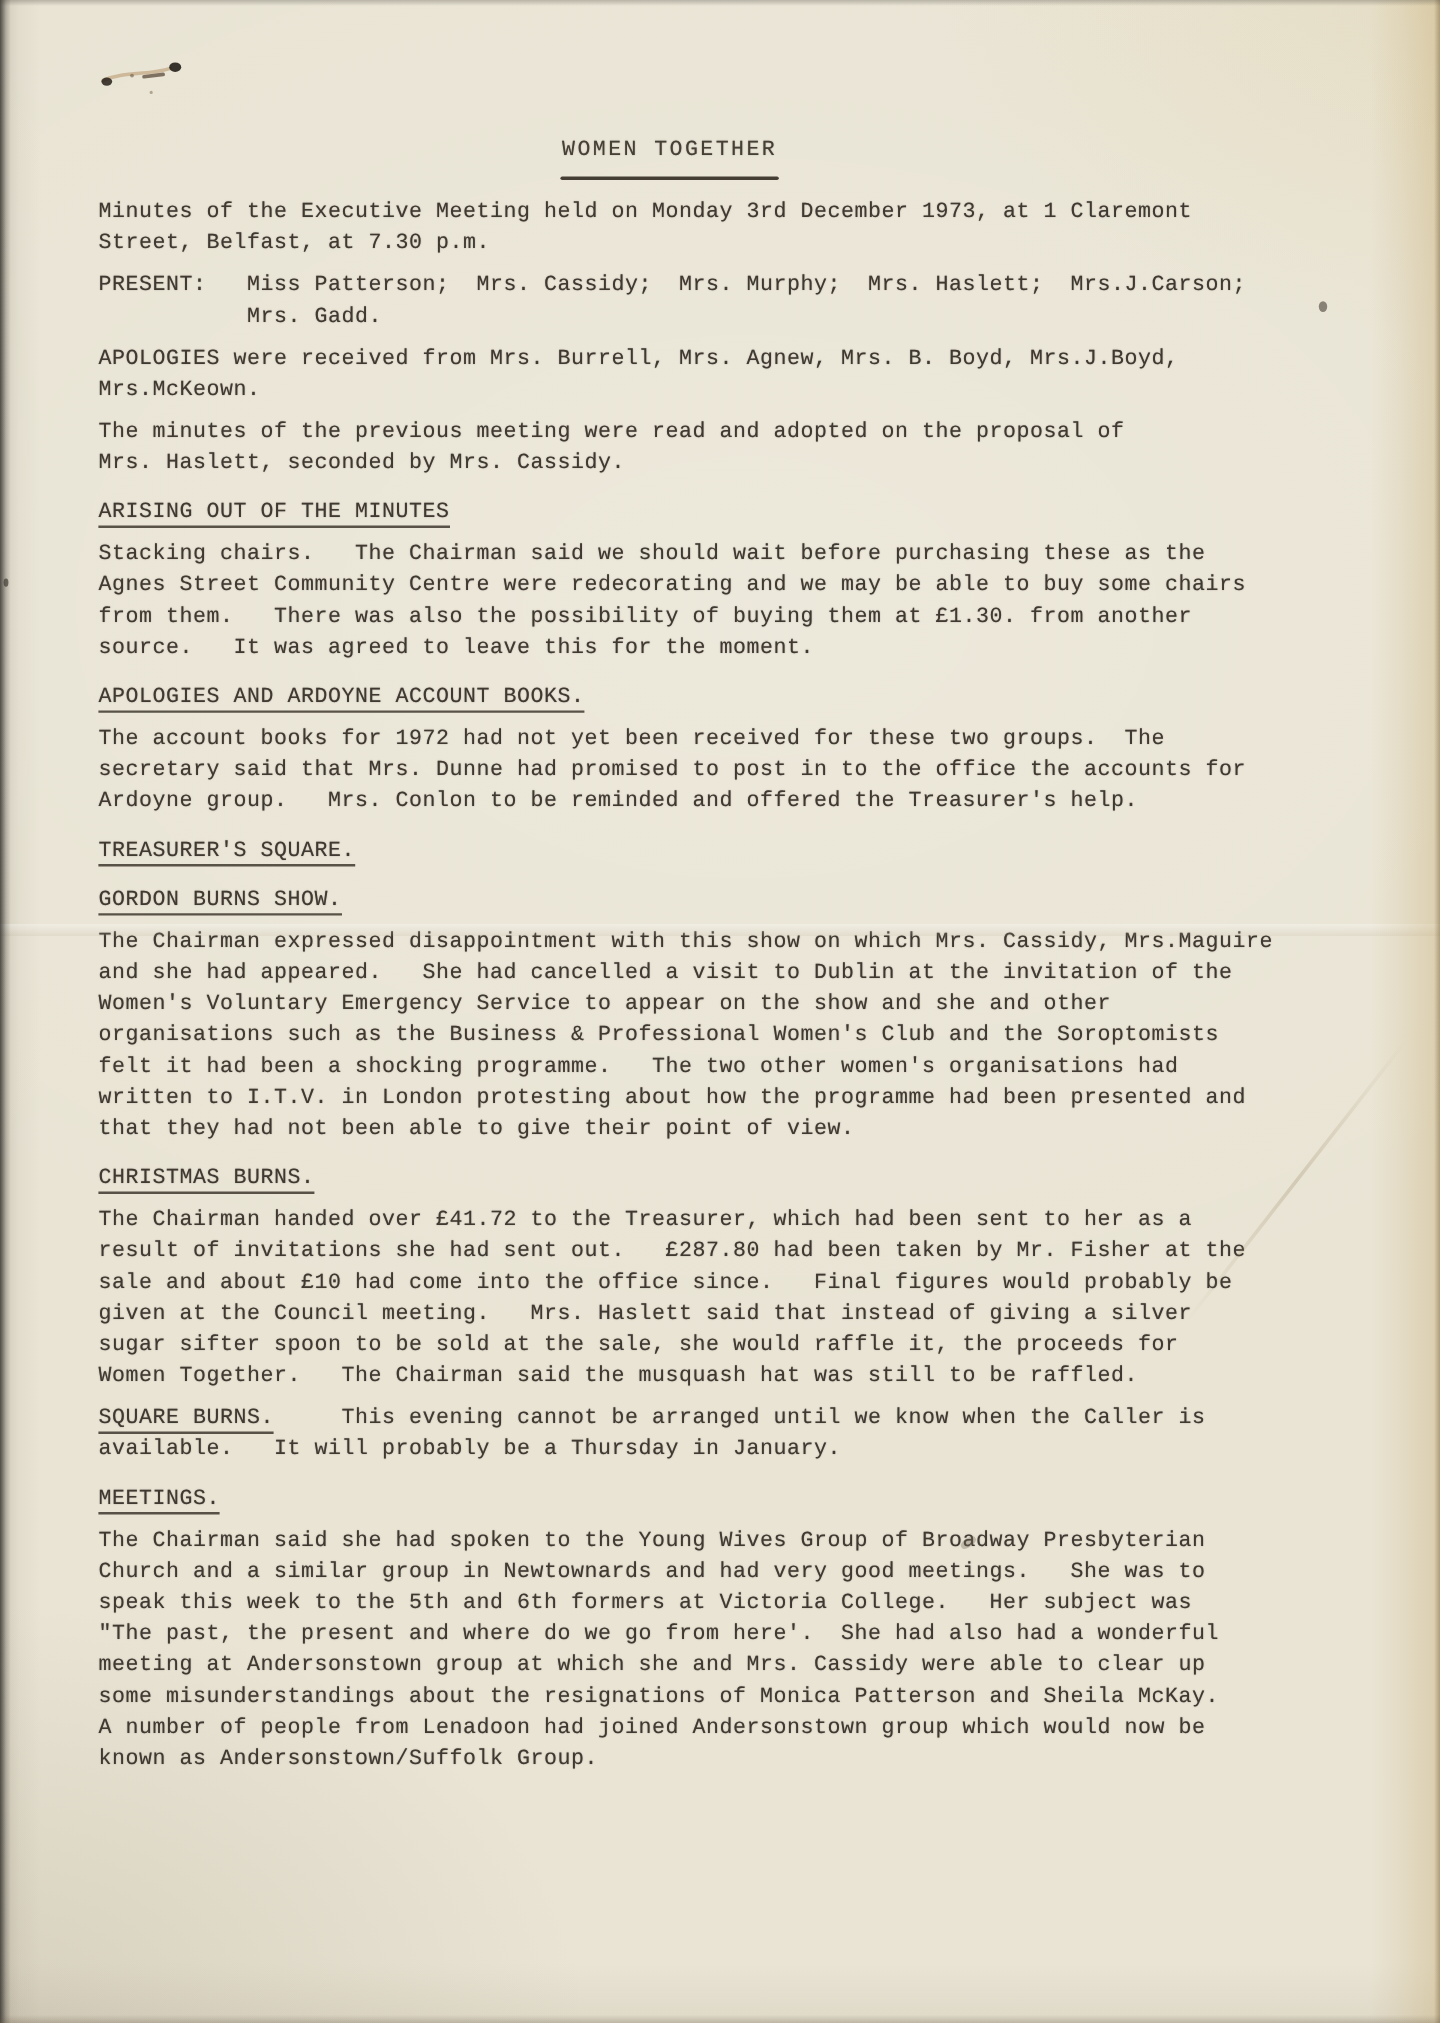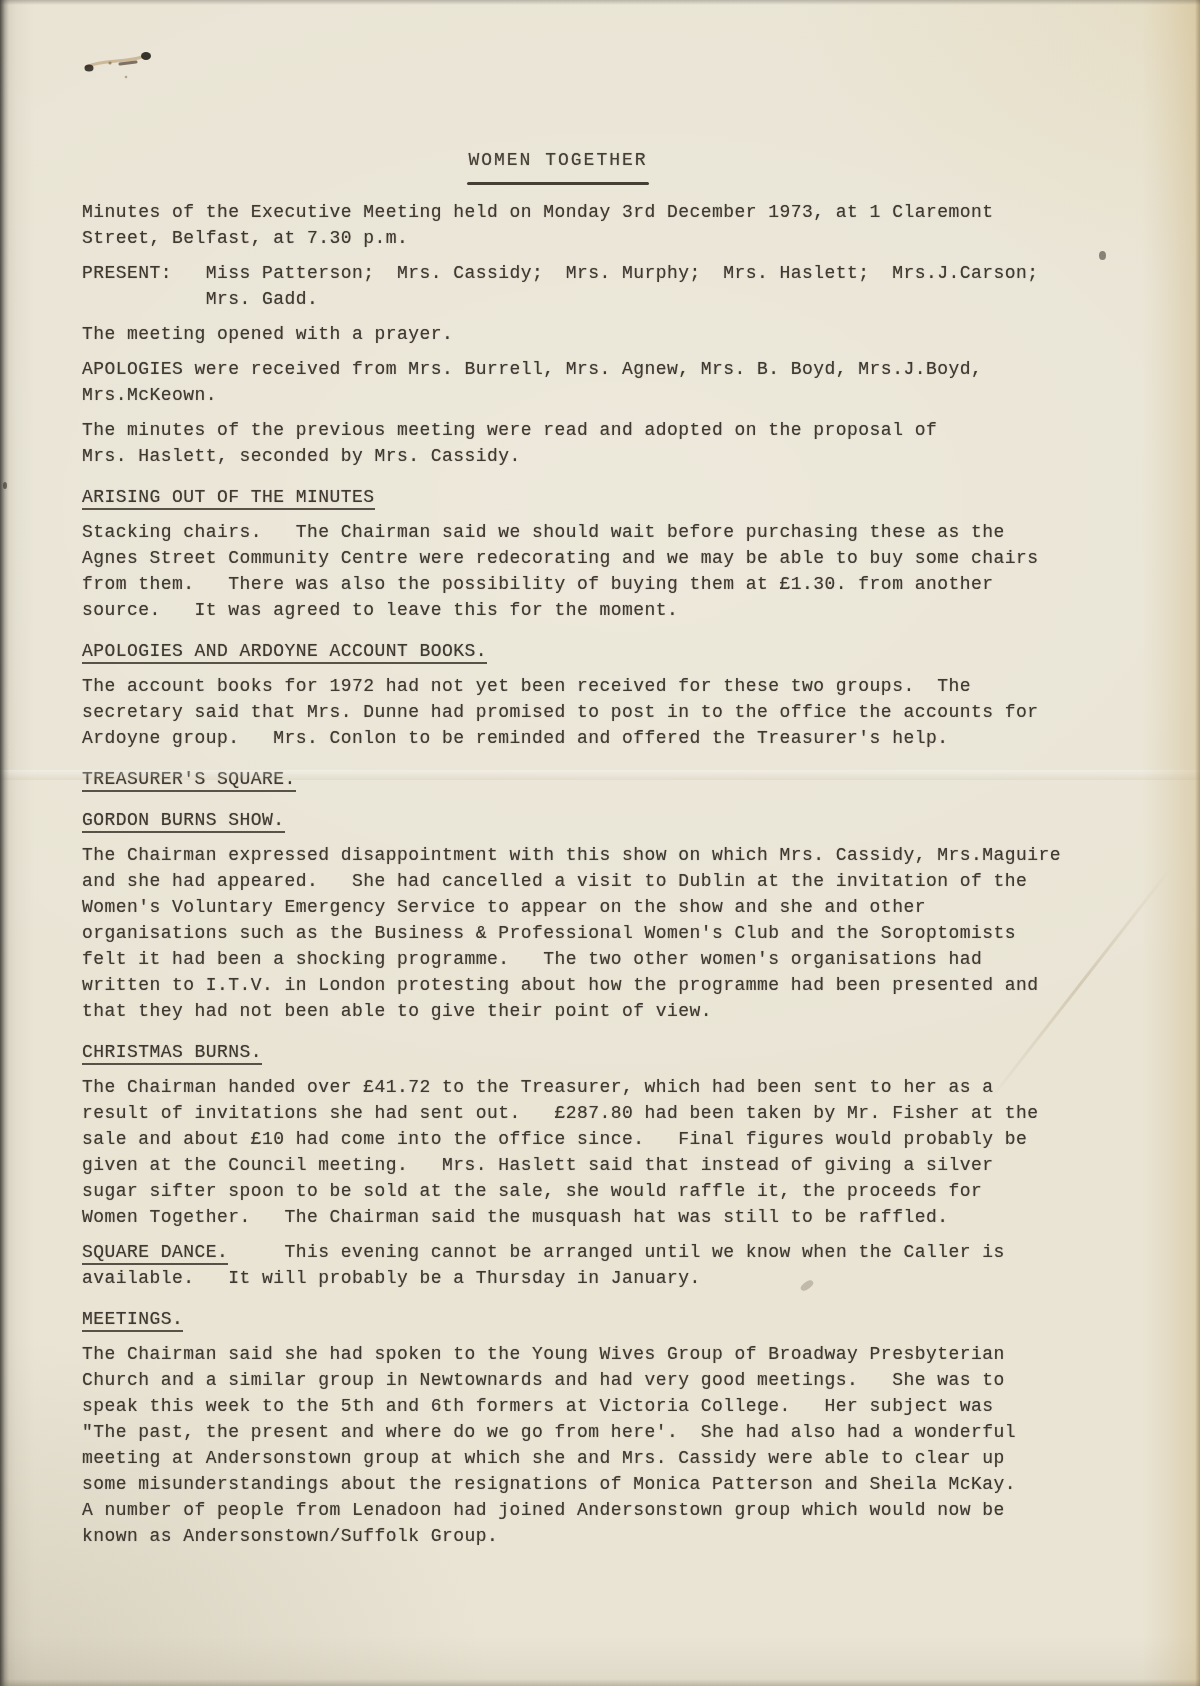--- a/index.html
+++ b/index.html
@@ -67,21 +67,21 @@
   .content {
     position: relative;
     padding: 112px 70px 0 82px;
     box-sizing: border-box;
     width: 100%;
     font-size: 18px;
     line-height: 26px;
     letter-spacing: 0.45px;
     text-shadow: 0 0 1px rgba(62,55,46,0.55);
   }
-  .title-block { text-align: center; transform: translateX(-48px); margin-bottom: 14px; margin-top: 35px; }
+  .title-block { text-align: center; transform: translateX(-48px); margin-bottom: 14px; }
   .doc-title { letter-spacing: 2px; color: #453f36; }
   .title-rule {
     width: 182px; height: 3px; margin: 9px auto 0 auto;
     background: #453e34; border-radius: 2px;
   }
   .heading { margin: 15px 0 8px 0; }
   .heading .u, .para .u {
     border-bottom: 2px solid rgba(62,55,46,0.85);
     padding-bottom: 1px;
   }
@@ -104,21 +104,20 @@
 
   <div class="content">
       <div class="title-block">
         <div class="doc-title">WOMEN  TOGETHER</div>
         <div class="title-rule"></div>
       </div>
       <div class="para">Minutes of the Executive Meeting held on Monday 3rd December 1973, at 1 Claremont
 Street, Belfast, at 7.30 p.m.</div>
       <div class="para">PRESENT:   Miss Patterson;  Mrs. Cassidy;  Mrs. Murphy;  Mrs. Haslett;  Mrs.J.Carson;
            Mrs. Gadd.</div>
-      <div class="para">The meeting opened with a prayer.</div>
       <div class="para">APOLOGIES were received from Mrs. Burrell, Mrs. Agnew, Mrs. B. Boyd, Mrs.J.Boyd,
 Mrs.McKeown.</div>
       <div class="para">The minutes of the previous meeting were read and adopted on the proposal of
 Mrs. Haslett, seconded by Mrs. Cassidy.</div>
       <div class="heading"><span class="u">ARISING OUT OF THE MINUTES</span></div>
       <div class="para">Stacking chairs.   The Chairman said we should wait before purchasing these as the
 Agnes Street Community Centre were redecorating and we may be able to buy some chairs
 from them.   There was also the possibility of buying them at £1.30. from another
 source.   It was agreed to leave this for the moment.</div>
       <div class="heading"><span class="u">APOLOGIES AND ARDOYNE ACCOUNT BOOKS.</span></div>
@@ -134,21 +133,21 @@
 felt it had been a shocking programme.   The two other women's organisations had
 written to I.T.V. in London protesting about how the programme had been presented and
 that they had not been able to give their point of view.</div>
       <div class="heading"><span class="u">CHRISTMAS BURNS.</span></div>
       <div class="para">The Chairman handed over £41.72 to the Treasurer, which had been sent to her as a
 result of invitations she had sent out.   £287.80 had been taken by Mr. Fisher at the
 sale and about £10 had come into the office since.   Final figures would probably be
 given at the Council meeting.   Mrs. Haslett said that instead of giving a silver
 sugar sifter spoon to be sold at the sale, she would raffle it, the proceeds for
 Women Together.   The Chairman said the musquash hat was still to be raffled.</div>
-      <div class="para"><span class="u">SQUARE DANCE.</span>     This evening cannot be arranged until we know when the Caller is
+      <div class="para"><span class="u">SQUARE BURNS.</span>     This evening cannot be arranged until we know when the Caller is
 available.   It will probably be a Thursday in January.</div>
       <div class="heading"><span class="u">MEETINGS.</span></div>
       <div class="para">The Chairman said she had spoken to the Young Wives Group of Broadway Presbyterian
 Church and a similar group in Newtownards and had very good meetings.   She was to
 speak this week to the 5th and 6th formers at Victoria College.   Her subject was
 "The past, the present and where do we go from here'.  She had also had a wonderful
 meeting at Andersonstown group at which she and Mrs. Cassidy were able to clear up
 some misunderstandings about the resignations of Monica Patterson and Sheila McKay.
 A number of people from Lenadoon had joined Andersonstown group which would now be
 known as Andersonstown/Suffolk Group.</div>

